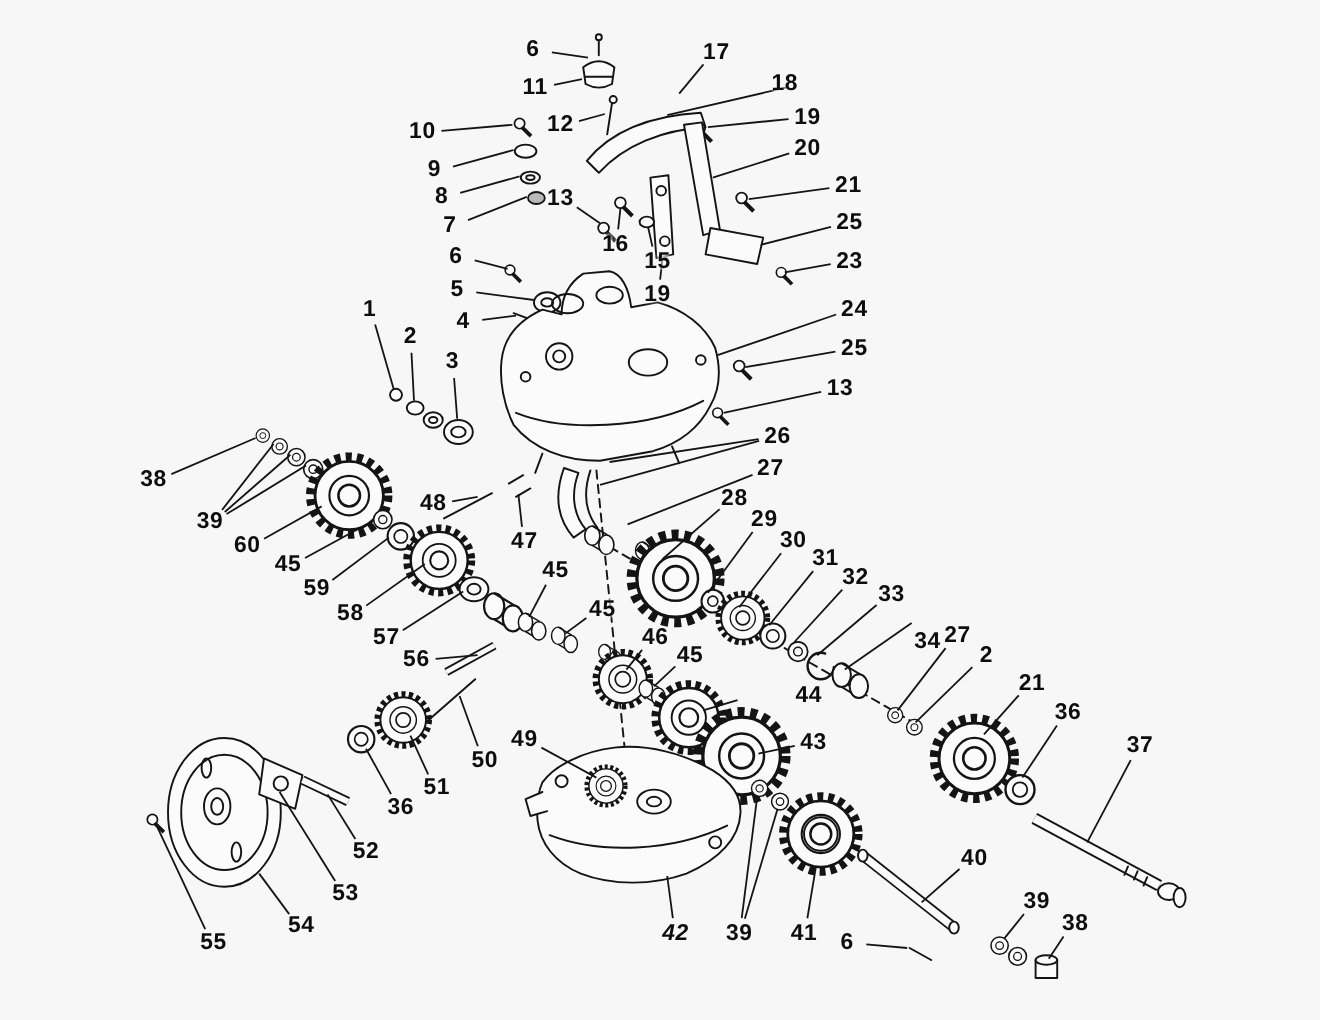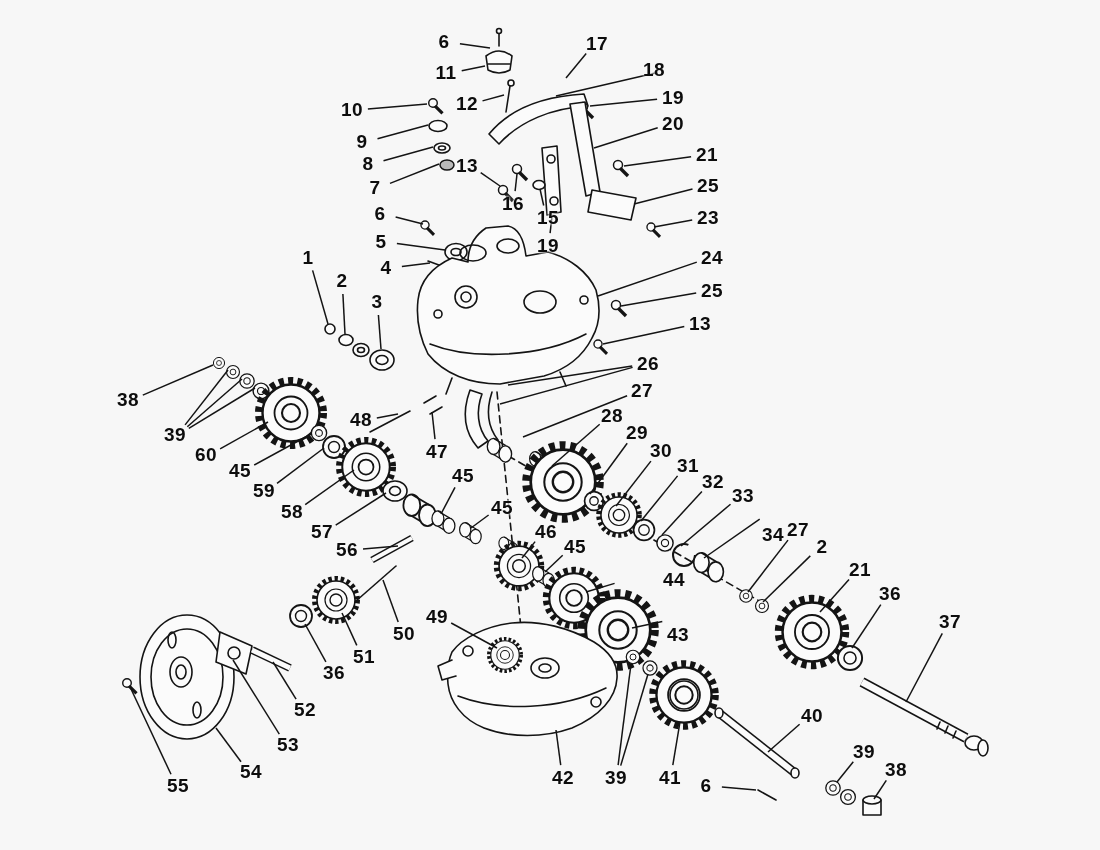--- a/index.html
+++ b/index.html
@@ -370,29 +370,29 @@
       <div class="part-label" style="left: 322px; top: 532px;">57</div>
       <div class="part-label" style="left: 822px; top: 547px;">2</div>
       <div class="part-label" style="left: 546px; top: 532px;">46</div>
       <div class="part-label" style="left: 347px; top: 550px;">56</div>
       <div class="part-label" style="left: 575px; top: 547px;">45</div>
       <div class="part-label" style="left: 860px; top: 570px;">21</div>
       <div class="part-label" style="left: 630px; top: 580px; margin-left: 44px;">44</div>
       <div class="part-label" style="left: 890px; top: 594px;">36</div>
       <div class="part-label" style="left: 404px; top: 634px;">50</div>
       <div class="part-label" style="left: 437px; top: 617px;">49</div>
-      <div class="part-label" style="left: 678px; top: 619px; margin-top: 16px;">43</div>
+      <div class="part-label" style="left: 678px; top: 619px;">43</div>
       <div class="part-label" style="left: 950px; top: 622px;">37</div>
       <div class="part-label" style="left: 364px; top: 657px;">51</div>
       <div class="part-label" style="left: 334px; top: 673px;">36</div>
       <div class="part-label" style="left: 305px; top: 710px;">52</div>
       <div class="part-label" style="left: 288px; top: 745px;">53</div>
       <div class="part-label" style="left: 812px; top: 716px;">40</div>
       <div class="part-label" style="left: 251px; top: 772px;">54</div>
-      <div class="part-label" style="left: 563px; top: 778px;">42</div>
+      <div class="part-label" style="left: 563px; top: 778px; font-style: italic;">42</div>
       <div class="part-label" style="left: 616px; top: 778px;">39</div>
       <div class="part-label" style="left: 670px; top: 778px;">41</div>
       <div class="part-label" style="left: 706px; top: 786px;">6</div>
       <div class="part-label" style="left: 864px; top: 752px;">39</div>
       <div class="part-label" style="left: 896px; top: 770px;">38</div>
       <div class="part-label" style="left: 178px; top: 786px;">55</div>
     </div>
 </div>
 
 </body></html>

